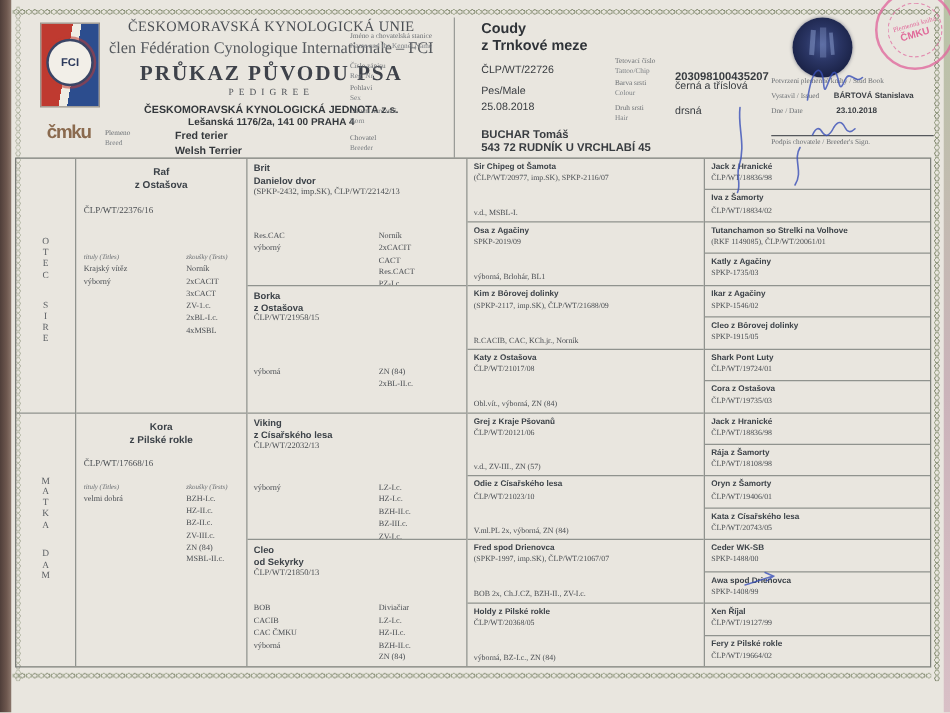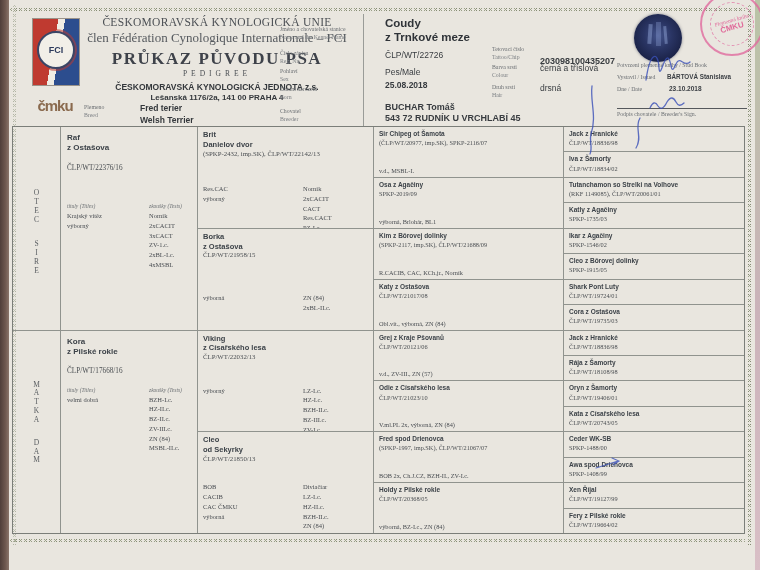--- a/index.html
+++ b/index.html
@@ -68,21 +68,21 @@
   .col3{width:190px;}
   .col4{flex:1;}
   .cell{flex:1;border-bottom:1px solid #90938e;position:relative;overflow:hidden;}
   .col > .cell:last-child{border-bottom:none;}
   .strip-half{flex:1;border-bottom:1px solid #90938e;text-align:center;}
   .strip > .strip-half:last-child{border-bottom:none;}
   .vword{font-size:7.5px;color:#5a5e62;line-height:1.18;white-space:pre-line;}
   .cell.p{padding:6px;}
   .cell.g2,.cell.g3,.cell.g4{padding:3px 5px;}
   .nm{font-family:"Liberation Sans",sans-serif;font-weight:bold;color:#3c4248;line-height:1.3;}
-  .nm.big{font-size:8px;}
+  .nm.big{font-size:8px;text-align:center;}
   .nm.mid{font-size:7.5px;}
   .nm.sm{font-size:6.5px;line-height:1.25;}
   .rg{font-size:6.8px;color:#4a4e52;}
   .p .rg{margin-top:10px;font-size:7.2px;}
   .g3 .rg,.g4 .rg{margin-top:1px;font-size:6.3px;}
   .lbl-tiny{font-size:5.5px;font-style:italic;color:#6a6e72;margin-bottom:2px;}
   .vals{font-size:6.5px;color:#484c51;white-space:pre-line;line-height:1.5;}
   .tt-block{position:absolute;left:6px;right:3px;display:flex;align-items:flex-start;}
   .tt-l{width:82px;}
   .g2 .tt-block{left:5px;}
@@ -146,21 +146,21 @@
     <div>Chovatel</div>
       <div class="en">Breeder</div>
   </div>
 
   <div class="abs dogname" style="left:373px;top:0;">
     <div>Coudy</div>
     <div>z Trnkové meze</div>
   </div>
   <div class="abs dval" style="left:373px;top:34px;">ČLP/WT/22726</div>
   <div class="abs dval" style="left:373px;top:51px;">Pes/Male</div>
-  <div class="abs dval" style="left:373px;top:64px;font-weight:bold;">25.08.2018</div>
+  <div class="abs dval" style="left:373px;top:64px;">25.08.2018</div>
   <div class="abs dval b" style="left:373px;top:86px;">BUCHAR Tomáš</div>
   <div class="abs dval b" style="left:373px;top:97px;">543 72 RUDNÍK U VRCHLABÍ 45</div>
 
   <div class="abs hlabel" style="left:480px;top:30px;">
     <div>Tetovací číslo</div>
       <div class="en">Tattoo/Chip</div>
   </div>
   <div class="abs hlabel" style="left:480px;top:48px;">
     <div>Barva srsti</div>
       <div class="en">Colour</div>

